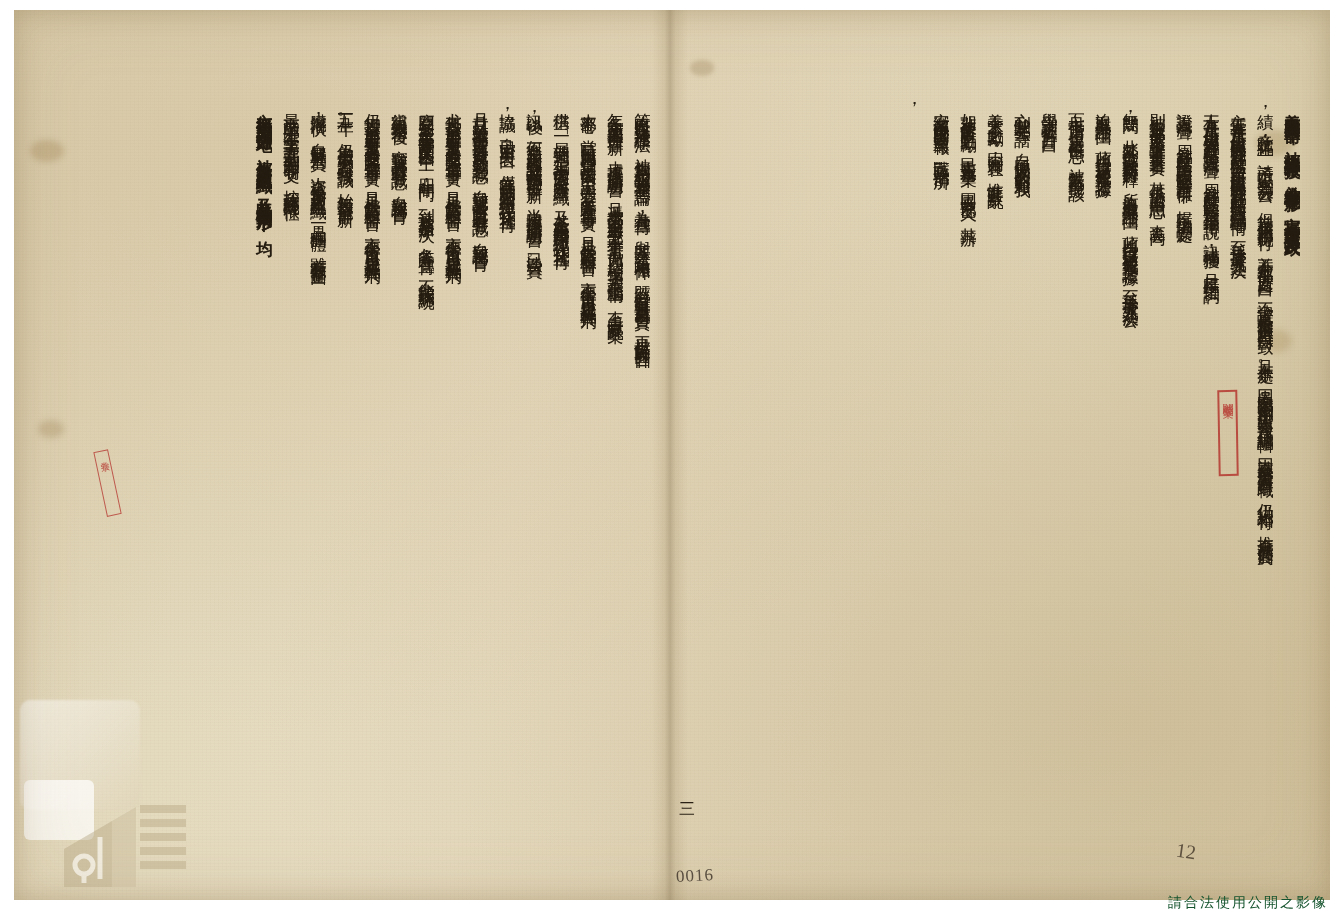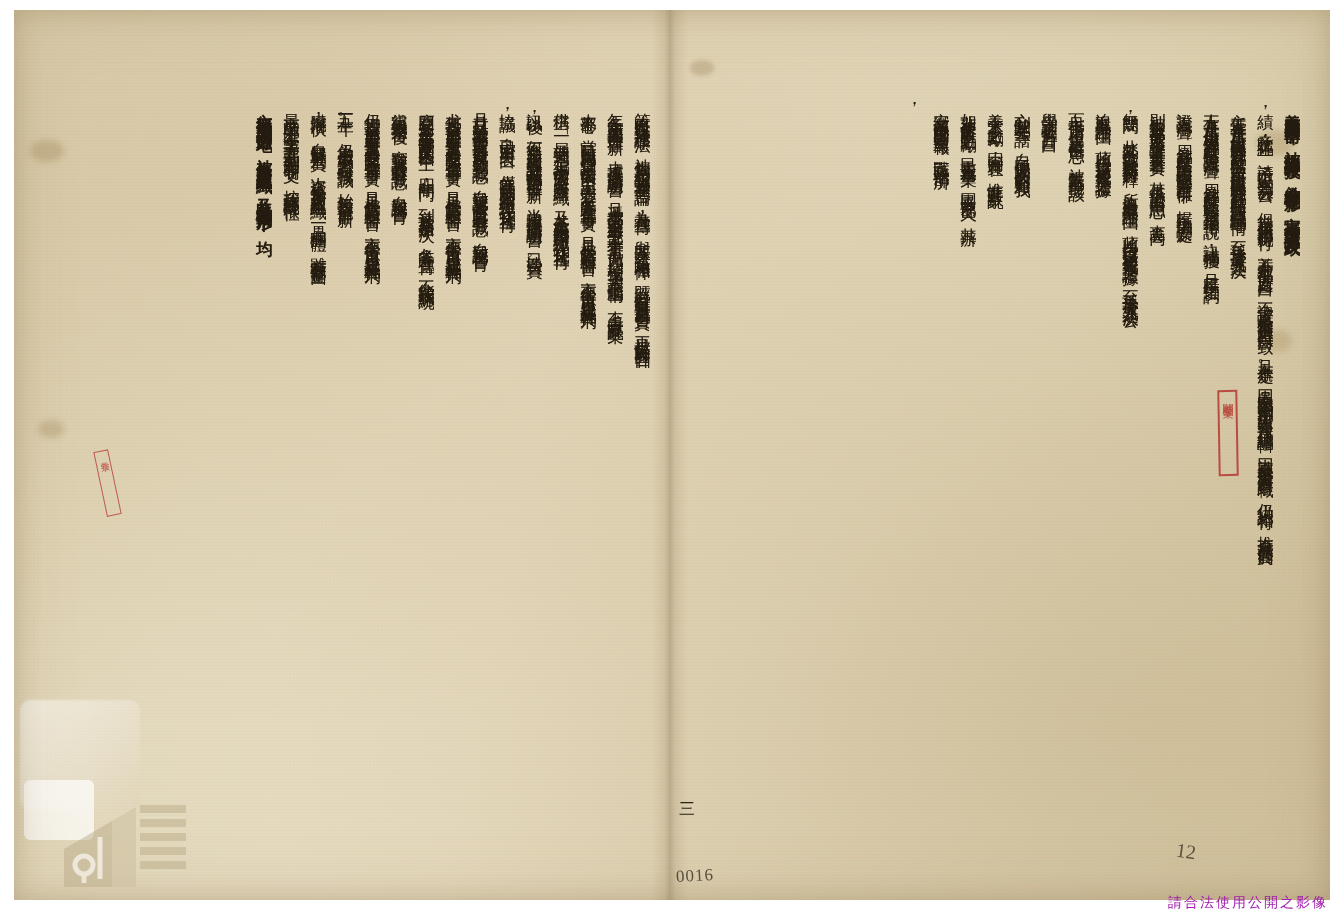--- a/index.html
+++ b/index.html
@@ -151,21 +151,21 @@
     width: 130px; height: 115px;
     opacity: 0.55;
   }
 
   
   .notice {
     position: absolute;
     right: 16px; bottom: 6px;
     font-family: "DejaVu Sans", sans-serif;
     font-size: 14px;
-    color: #a21caf;
+    color: #14532d;
     letter-spacing: 2px;
   }
 </style>
 </head>
 <body>
 
 <div id="page">
 
   <div class="scan"></div>
   <div class="gutter"></div>

